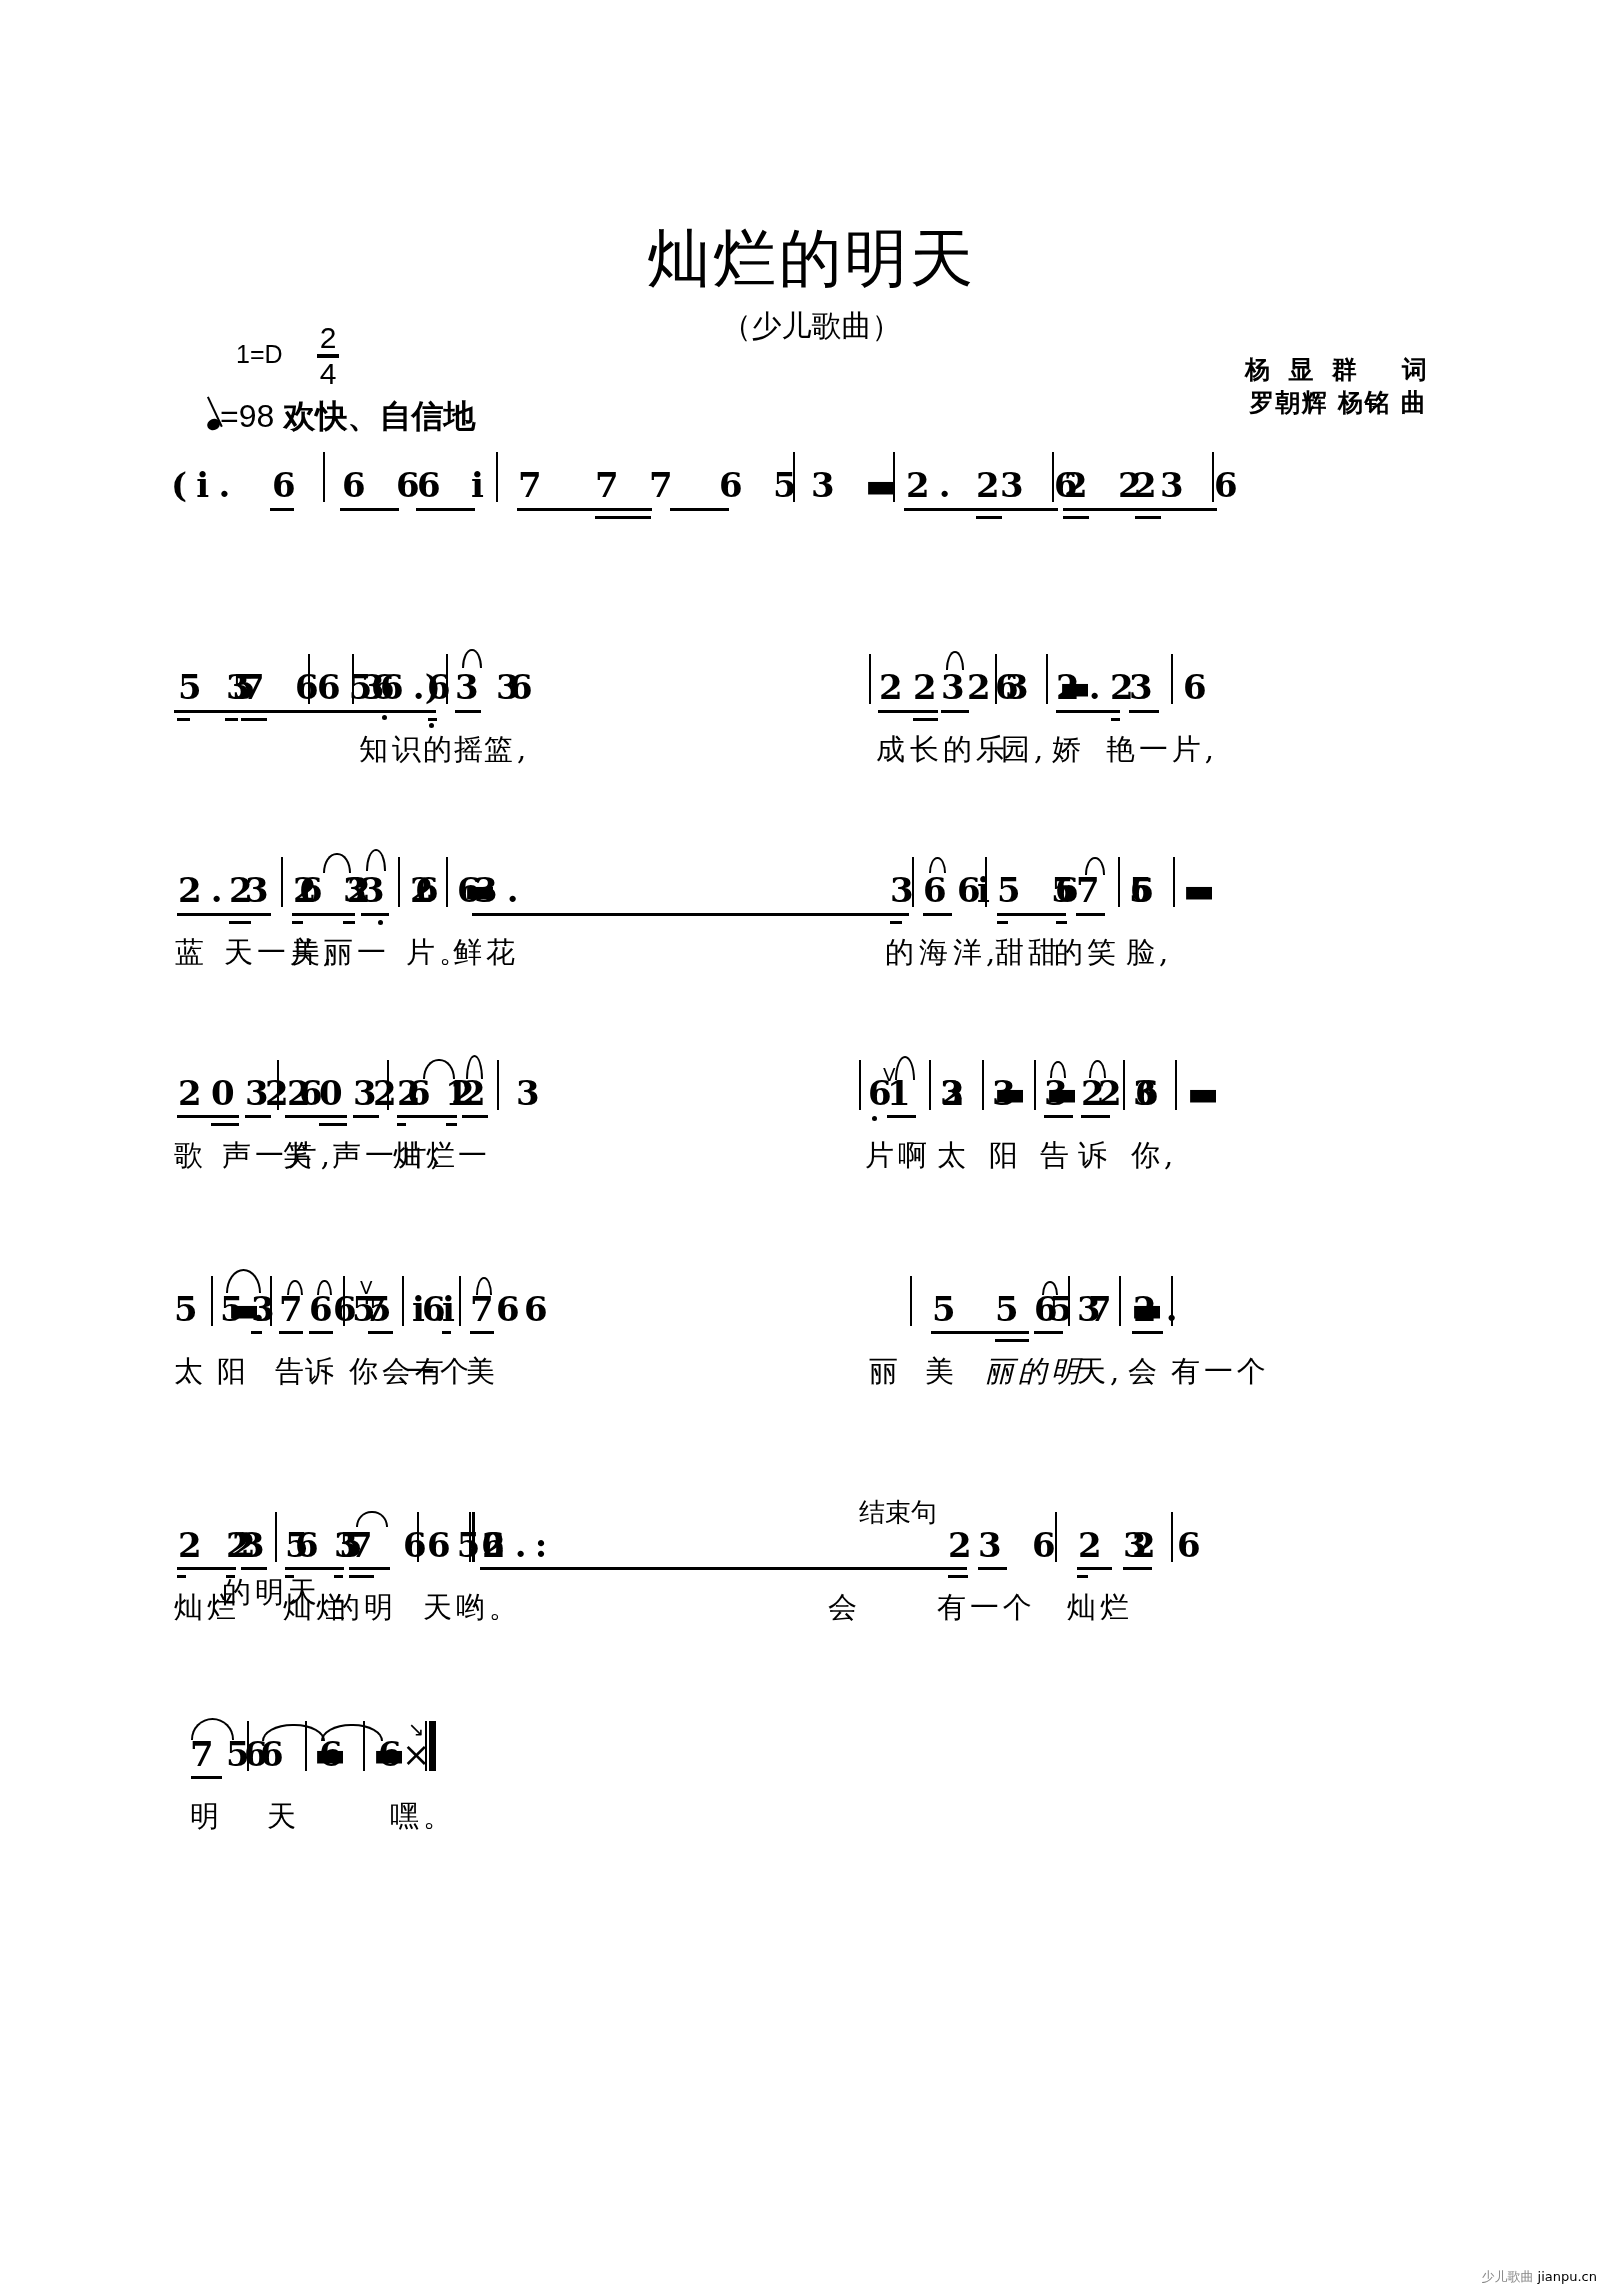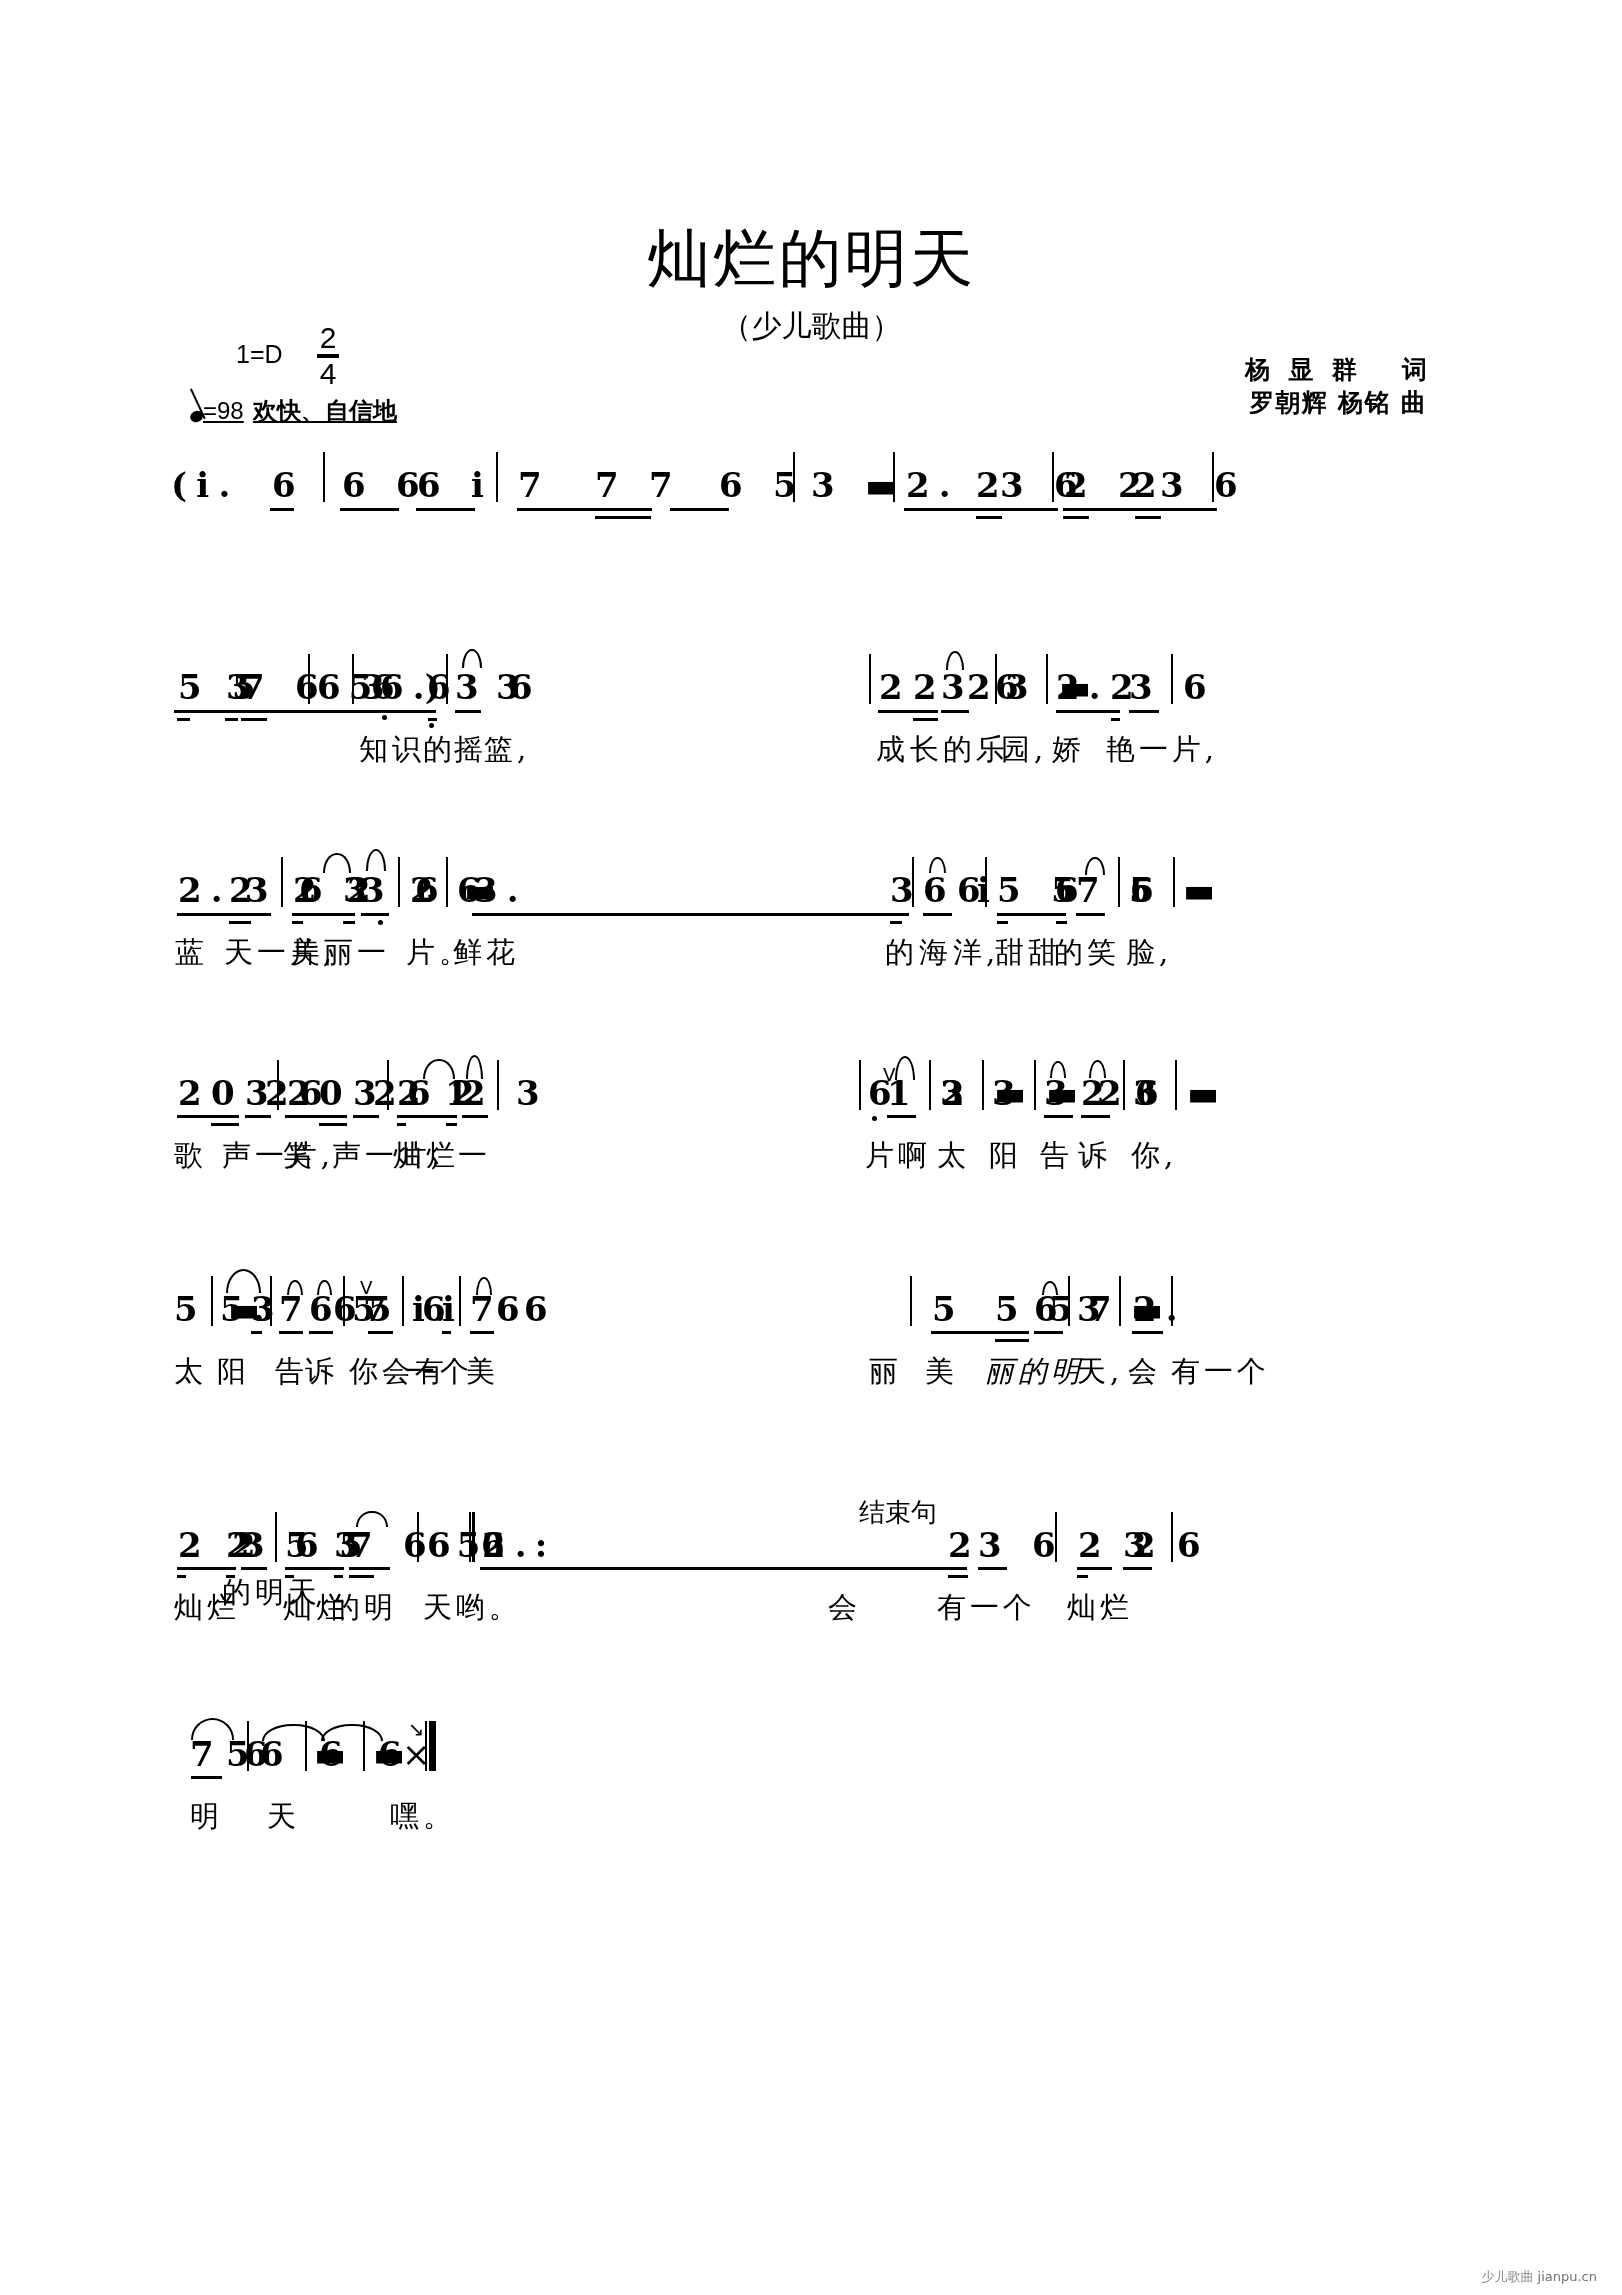--- a/index.html
+++ b/index.html
@@ -6,21 +6,21 @@
   body { width:1623px; height:2295px; position:relative; overflow:hidden;
          font-family:"DejaVu Sans", sans-serif; color:#000; }
   .title { position:absolute; left:0; width:1623px; top:216px; text-align:center;
            font-size:63px; letter-spacing:2.6px; font-family:"DejaVu Sans", sans-serif; }
   .subtitle { position:absolute; left:0; width:1623px; top:306px; text-align:center;
               font-size:30px; font-family:"DejaVu Sans", sans-serif; }
   .key { position:absolute; left:236px; top:340px; font-size:25px; font-family:"Liberation Sans", sans-serif; }
   .timesig { position:absolute; left:317px; top:323px; width:22px; text-align:center;
              font-size:30px; line-height:30px; font-family:"Liberation Sans", sans-serif; }
   .timesig .bar { display:block; height:3.3px; background:#000; margin:1.3px 0; }
-  .tempo { position:absolute; left:190px; top:395px; font-size:24px; font-family:"Liberation Sans", sans-serif; white-space:nowrap;text-decoration:underline; }
+  .tempo { position:absolute; left:207px; top:395px; font-size:32px; font-family:"Liberation Sans", sans-serif; white-space:nowrap; }
   .tempo .note-head { display:inline-block; width:13px; height:10.5px; background:#000; border-radius:50%;
                       transform:rotate(-25deg); position:relative; top:2.6px; }
   .tempo .note-stem { position:absolute; left:11.8px; top:-22px; width:2px; height:33px; background:#000; }
   .tempo .mark { font-family:"DejaVu Sans", sans-serif; font-weight:bold; margin-left:9.2px; }
   .credits { position:absolute; right:196px; top:353px; font-size:25px; line-height:33px; text-align:right;
              font-weight:bold; font-family:"DejaVu Serif", serif; }
   .credits div { letter-spacing:1.3px; }
   .credits .lyricist { letter-spacing:18.3px; margin-right:-18.3px; }
 
   .line { position:absolute; left:0; width:1623px; }
@@ -29,21 +29,21 @@
   .seg { position:absolute; font-family:"DejaVu Serif", serif; font-weight:bold; font-size:34px;
          letter-spacing:9.2px; white-space:pre; top:0; }
   .ul1 { position:absolute; height:3.3px; background:#000; }
   .lyric { position:absolute; font-family:"DejaVu Serif", serif; font-size:29px; white-space:pre;
            letter-spacing:3.9px; }
   .slur { position:absolute; border:2px solid #000; border-bottom:none; border-radius:50% 50% 0 0 / 100% 100% 0 0; }
   .dot-low { position:absolute; width:5.2px; height:5.2px; background:#000; border-radius:50%; }
   .annot { position:absolute; font-size:26px; font-family:"DejaVu Sans", sans-serif; }
   .watermark { position:absolute; right:26px; bottom:9.2px; font-size:13px; color:#888;
                font-family:"DejaVu Sans", sans-serif; }
-  .watermark .url { color:#737373; }
+  .watermark .url { color:#000000; }
 </style>
 </head>
 <body>
 
 <div class="title">灿烂的明天</div>
 <div class="subtitle">（少儿歌曲）</div>
 
 <div class="key">1=D</div>
 <div class="timesig">
   <span>2</span>

